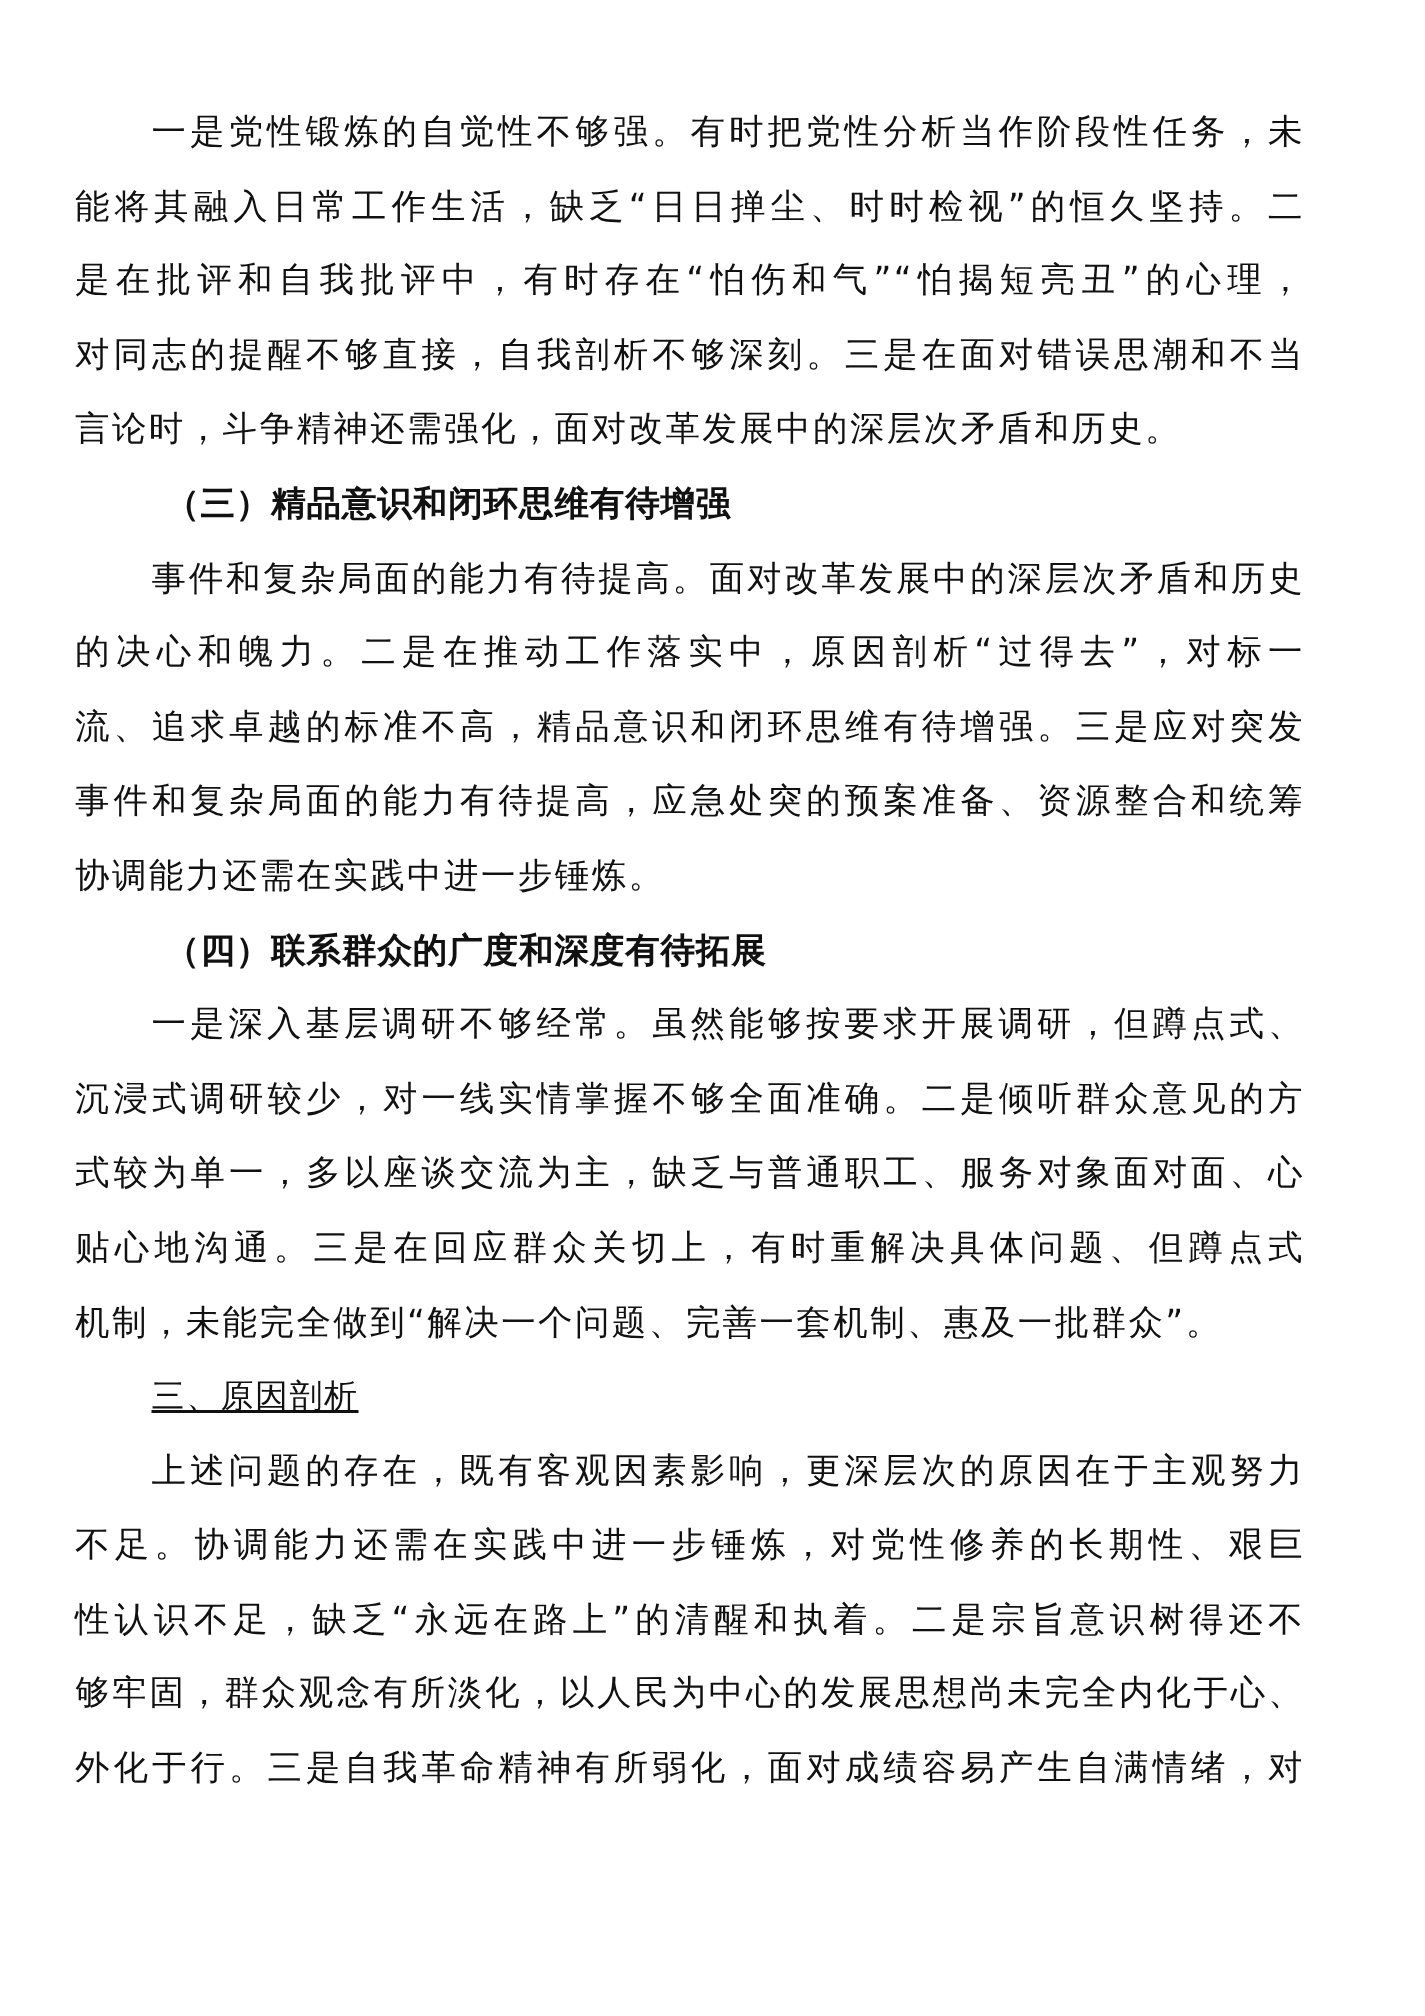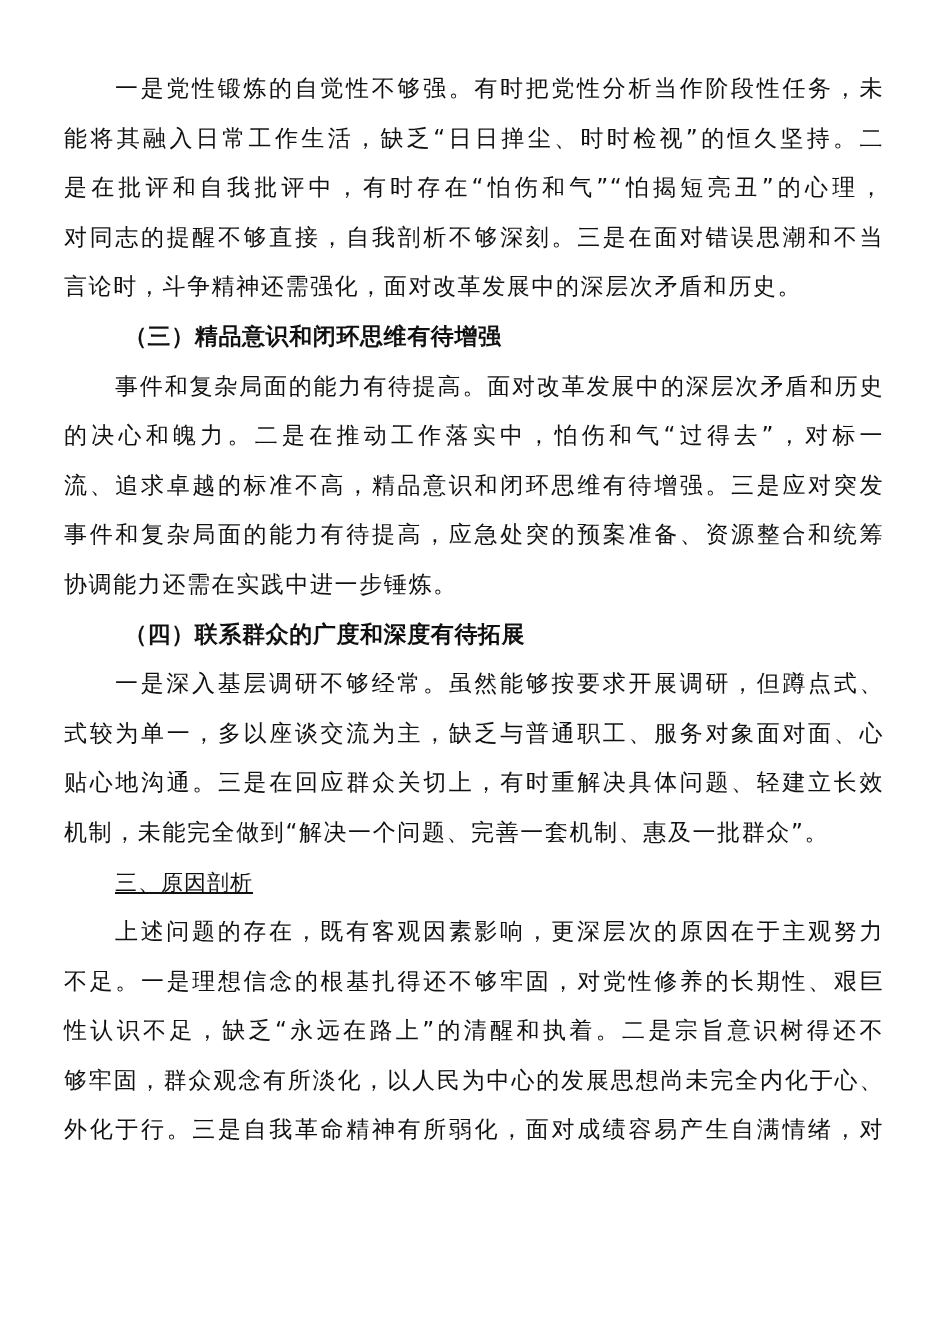--- a/index.html
+++ b/index.html
@@ -10,21 +10,21 @@
     body {
       width: 950px;
       height: 1344px;
       position: relative;
       overflow: hidden;
       font-family: "DejaVu Sans", "Liberation Sans", sans-serif;
       color: #111111;
     }
     .page {
       position: absolute;
-      left: 64px;
+      left: 50px;
       top: 64px;
       width: 820px;
     }
     .line {
       height: 49.6px;
       line-height: 49.6px;
       font-size: 23px;
       white-space: nowrap;
       letter-spacing: 1.6px;
       display: block;
@@ -58,38 +58,39 @@
     <span class="line justify">能将其融入日常工作生活，缺乏“日日掸尘、时时检视”的恒久坚持。二</span>
     <span class="line justify">是在批评和自我批评中，有时存在“怕伤和气”“怕揭短亮丑”的心理，</span>
     <span class="line justify">对同志的提醒不够直接，自我剖析不够深刻。三是在面对错误思潮和不当</span>
     <span class="line">言论时，斗争精神还需强化，面对改革发展中的深层次矛盾和历史。</span>
   </div>
 
   <span class="line heading">（三）精品意识和闭环思维有待增强</span>
 
   <div>
     <span class="line indent justify">事件和复杂局面的能力有待提高。面对改革发展中的深层次矛盾和历史</span>
-    <span class="line justify">的决心和魄力。二是在推动工作落实中，怕伤和气“过得去”，对标一</span>
+    <span class="line justify">的决心和魄力。二是在推动工作落实中，原因剖析“过得去”，对标一</span>
     <span class="line justify">流、追求卓越的标准不高，精品意识和闭环思维有待增强。三是应对突发</span>
     <span class="line justify">事件和复杂局面的能力有待提高，应急处突的预案准备、资源整合和统筹</span>
     <span class="line">协调能力还需在实践中进一步锤炼。</span>
   </div>
 
   <span class="line heading">（四）联系群众的广度和深度有待拓展</span>
 
   <div>
     <span class="line indent justify">一是深入基层调研不够经常。虽然能够按要求开展调研，但蹲点式、</span>
+    <span class="line justify">沉浸式调研较少，对一线实情掌握不够全面准确。二是倾听群众意见的方</span>
     <span class="line justify">式较为单一，多以座谈交流为主，缺乏与普通职工、服务对象面对面、心</span>
-    <span class="line justify">贴心地沟通。三是在回应群众关切上，有时重解决具体问题、轻建立长效</span>
+    <span class="line justify">贴心地沟通。三是在回应群众关切上，有时重解决具体问题、但蹲点式</span>
     <span class="line">机制，未能完全做到“解决一个问题、完善一套机制、惠及一批群众”。</span>
   </div>
 
   <span class="line section">三、原因剖析</span>
 
   <div>
     <span class="line indent justify">上述问题的存在，既有客观因素影响，更深层次的原因在于主观努力</span>
-    <span class="line justify">不足。一是理想信念的根基扎得还不够牢固，对党性修养的长期性、艰巨</span>
+    <span class="line justify">不足。协调能力还需在实践中进一步锤炼，对党性修养的长期性、艰巨</span>
     <span class="line justify">性认识不足，缺乏“永远在路上”的清醒和执着。二是宗旨意识树得还不</span>
     <span class="line justify">够牢固，群众观念有所淡化，以人民为中心的发展思想尚未完全内化于心、</span>
     <span class="line justify">外化于行。三是自我革命精神有所弱化，面对成绩容易产生自满情绪，对</span>
   </div>
 
 </div>
 
 </body></html>

